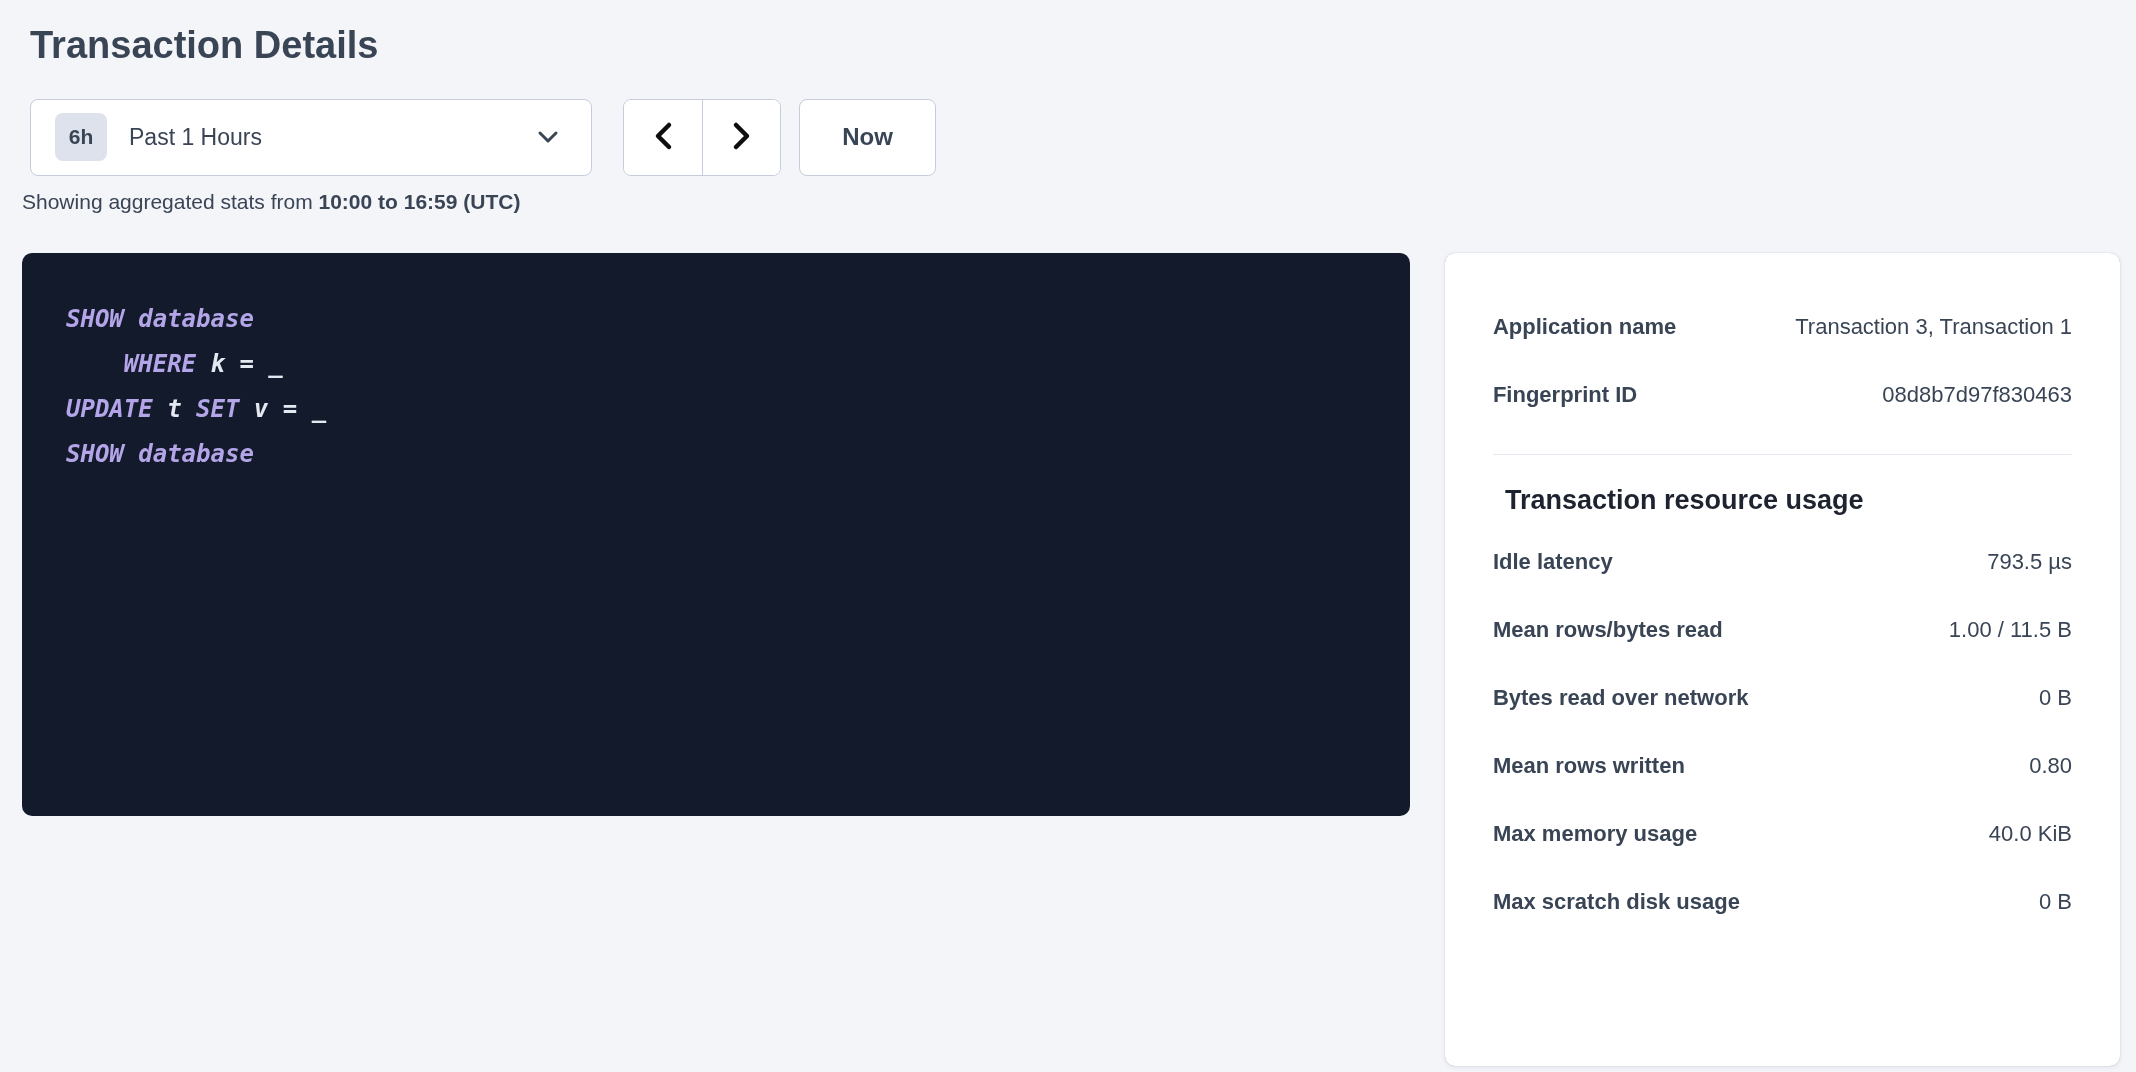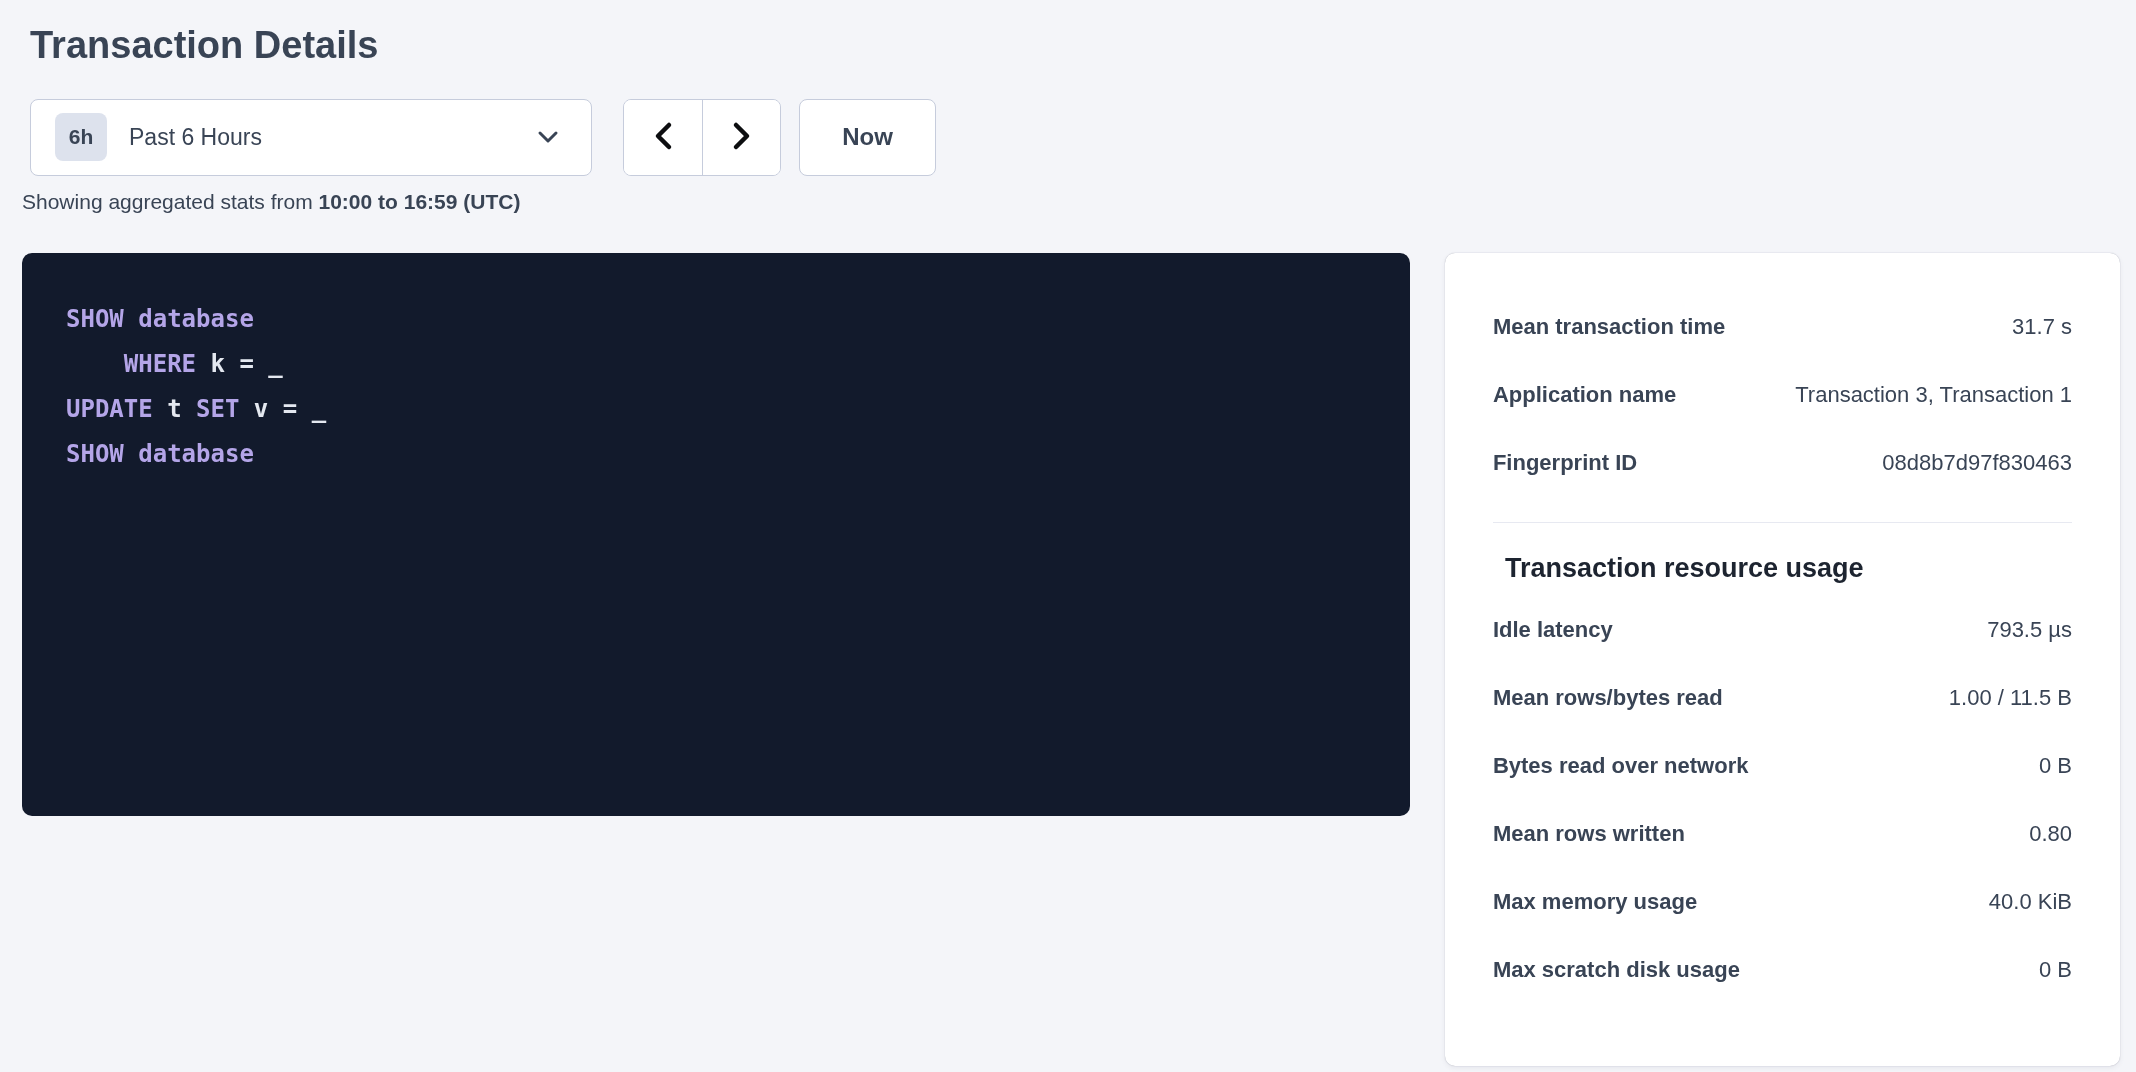--- a/index.html
+++ b/index.html
@@ -84,21 +84,21 @@
   .main{display:flex;align-items:flex-start;margin-top:37px;}
 
   .sql-box{
     width:1390px;height:563px;
     background:var(--code-bg);
     border-radius:10px;
     padding:44px 30px 0 44px;
     font-family:"DejaVu Sans Mono","Liberation Mono",monospace;
     font-size:24px;font-weight:600;line-height:45px;
   }
-  .code-line{white-space:pre;}
+  .code-line{white-space:pre;font-style:italic;}
   .code-line .kw{color:var(--kw);}
   .code-line .tok{color:var(--code-fg);}
 
   .details-card{
     margin-left:35px;
     width:676px;min-height:813px;
     background:var(--card-bg);
     border-radius:10px;
     box-shadow:0 0 1px rgba(60,64,90,.45), 0 2px 5px rgba(60,64,90,.08);
     padding:40px 48px 30px 48px;
@@ -122,21 +122,21 @@
 <body>
 
 <div class="page">
 
   <h1 class="page-title">Transaction Details</h1>
 
   <div class="controls">
 
     <div class="time-dropdown">
       <span class="range-badge">6h</span>
-      <span class="range-label">Past 6 Hours</span>
+      <span class="range-label">Past 1 Hours</span>
       <span class="dd-chevron">
         <svg width="22" height="14" viewBox="0 0 22 14" fill="none">
           <polyline points="3,3 11,11 19,3" stroke="#394455" stroke-width="3" stroke-linecap="round" stroke-linejoin="round"></polyline>
         </svg>
       </span>
     </div>
 
     <div class="arrow-group">
       <button class="arrow-btn">
         <span>
@@ -163,24 +163,20 @@
 
     <div class="sql-box" id="sql-box">
         <div class="code-line"><span class="kw">SHOW</span><span class="tok"> </span><span class="kw">database</span></div>
         <div class="code-line"><span class="tok">    </span><span class="kw">WHERE</span><span class="tok"> k = _</span></div>
         <div class="code-line"><span class="kw">UPDATE</span><span class="tok"> t </span><span class="kw">SET</span><span class="tok"> v = _</span></div>
         <div class="code-line"><span class="kw">SHOW</span><span class="tok"> </span><span class="kw">database</span></div>
       </div>
 
     <div class="details-card">
       <div id="summary-rows">
-  <div class="detail-row">
-    <span class="detail-label">Mean transaction time</span>
-    <span class="detail-value">31.7 s</span>
-  </div>
 
   <div class="detail-row">
     <span class="detail-label">Application name</span>
     <span class="detail-value">Transaction 3, Transaction 1</span>
   </div>
 
   <div class="detail-row">
     <span class="detail-label">Fingerprint ID</span>
     <span class="detail-value">08d8b7d97f830463</span>
   </div>

